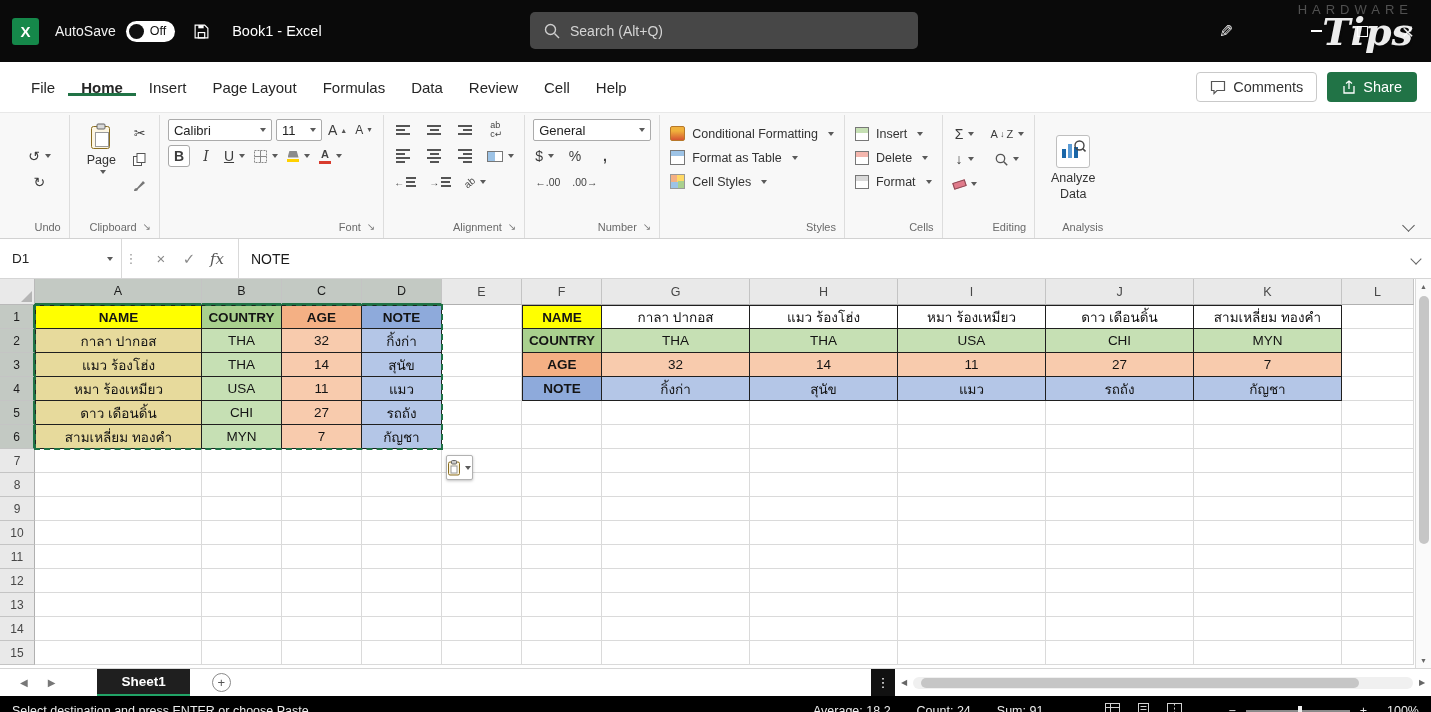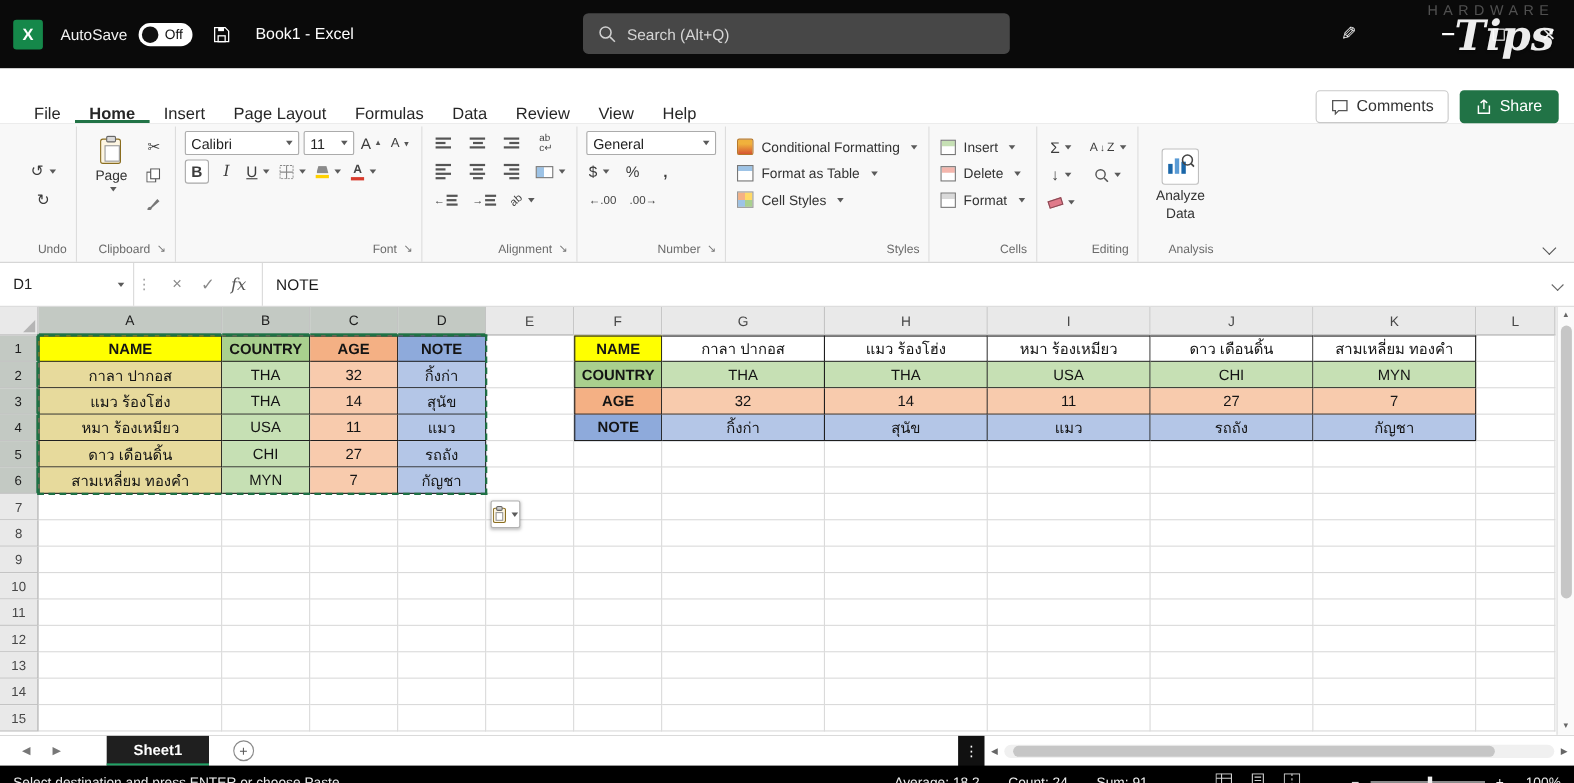--- a/index.html
+++ b/index.html
@@ -20,21 +20,21 @@
   .inkic{color:#eee;font-size:17px;margin-right:60px;transform:scaleX(-1);}
   .wbtn{width:46px;height:62px;display:flex;align-items:center;justify-content:center;color:#fff;}
   .minbar{width:11px;height:2px;background:#fff;display:block;}
   .maxbox{width:11px;height:11px;border:1.5px solid #fff;display:block;}
   .closex{font-size:21px;line-height:1;}
   .watermark{position:absolute;right:18px;top:2px;text-align:right;pointer-events:none;z-index:5;}
   .wm-sub{display:block;font-size:13px;letter-spacing:5px;color:#8a8a8a;opacity:.55;margin-right:0;}
   .wm-main{display:block;font-family:"DejaVu Serif",serif;font-style:italic;font-weight:bold;font-size:38px;color:#fff;opacity:.93;margin-top:-8px;text-shadow:0 1px 3px rgba(0,0,0,.4);}
 
   
-  .menubar{height:51px;background:#fff;display:flex;align-items:flex-end;padding-left:18px;flex:none;border-bottom:1px solid #e8e8e8;}
+  .menubar{height:51px;background:#fff;display:flex;align-items:center;padding-left:18px;flex:none;border-bottom:1px solid #e8e8e8;}
   .mtab{display:flex;align-items:center;padding:0 13px;font-size:15px;color:#262626;cursor:default;}
   .mtab.active{font-weight:bold;box-shadow:inset 0 -3px 0 #217346;}
   .m-right{margin-left:auto;display:flex;align-items:center;gap:10px;padding-right:14px;}
   .comments-btn{display:flex;align-items:center;gap:7px;height:30px;padding:0 13px;border:1px solid #c9c9c9;border-radius:4px;background:#fff;font-size:14.5px;color:#333;}
   .share-btn{display:flex;align-items:center;gap:7px;height:30px;padding:0 15px;border:none;border-radius:4px;background:#217346;font-size:14.5px;color:#fff;}
 
   
   .ribbon{height:126px;background:#f8f8f8;border-bottom:1px solid #d2d2d2;display:flex;padding:2px 4px 0 10px;flex:none;position:relative;}
   .rgroup{display:flex;flex-direction:column;border-right:1px solid #ddd;padding:4px 8px 1px;flex:none;}
   .rcontent{flex:1;display:flex;gap:4px;align-items:flex-start;}
@@ -175,21 +175,21 @@
   </div>
 
   <div class="menubar">
     <div class="mtab">File</div>
     <div class="mtab active">Home</div>
     <div class="mtab">Insert</div>
     <div class="mtab">Page Layout</div>
     <div class="mtab">Formulas</div>
     <div class="mtab">Data</div>
     <div class="mtab">Review</div>
-    <div class="mtab">View</div>
+    <div class="mtab">Cell</div>
     <div class="mtab">Help</div>
     <div class="m-right">
       <button class="comments-btn">
         <svg width="16" height="15" viewBox="0 0 16 15">
             <path d="M1.5 1.5h13v9h-7.5l-3 3v-3h-2.5z" fill="none" stroke="#555" stroke-width="1.2"></path>
           </svg>
         <span>Comments</span>
       </button>
       <button class="share-btn">
         <svg width="14" height="14" viewBox="0 0 14 14">

